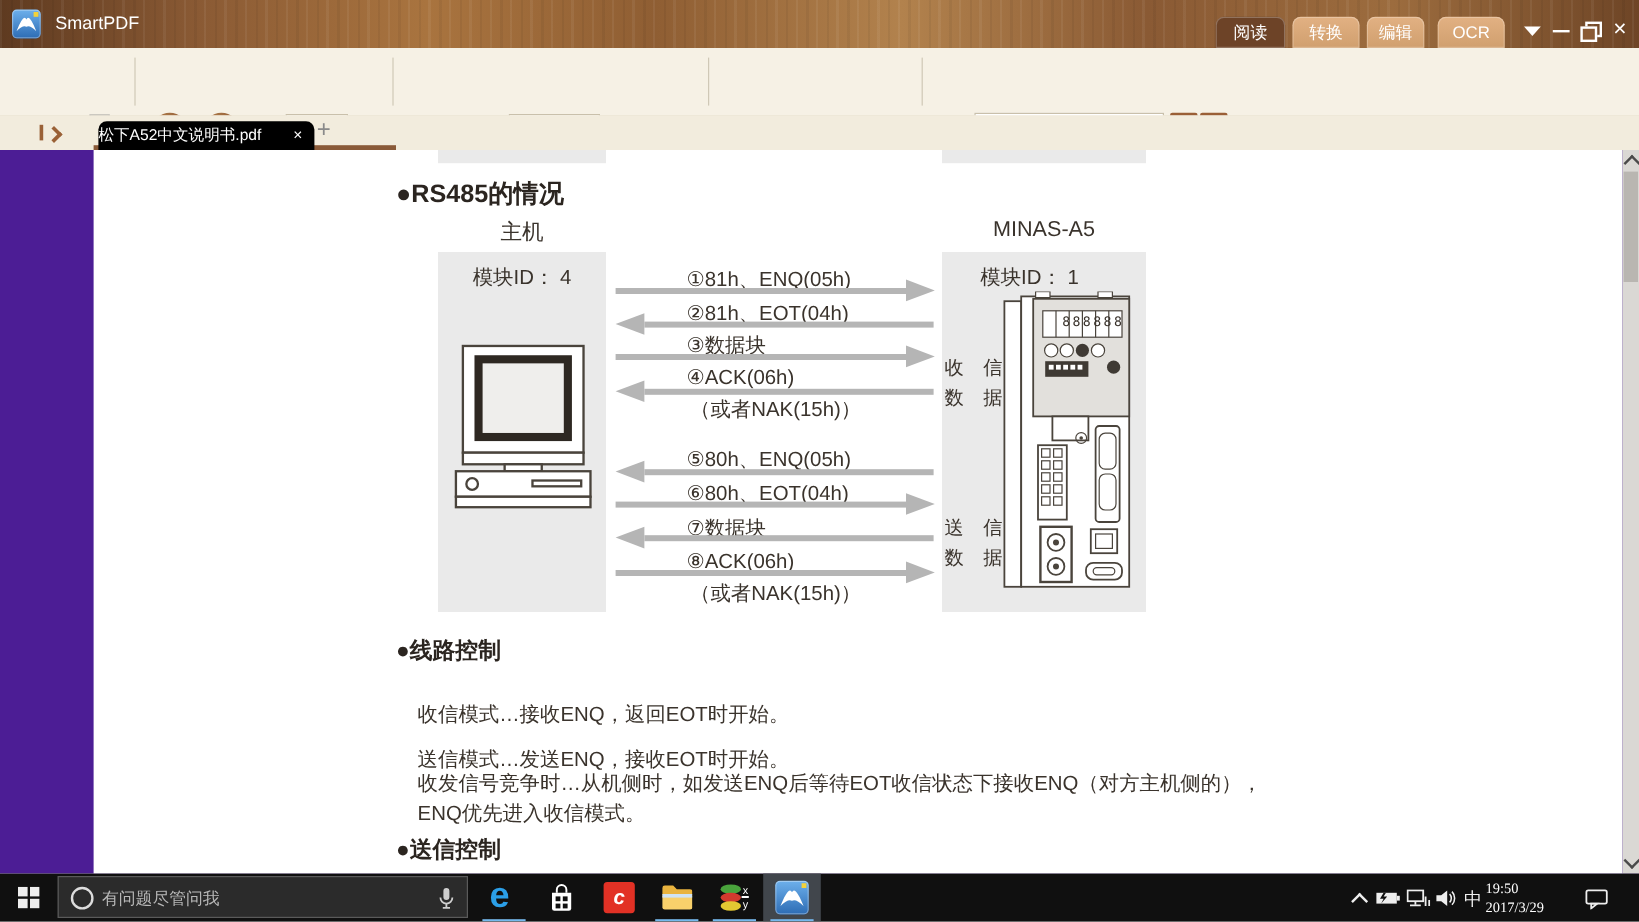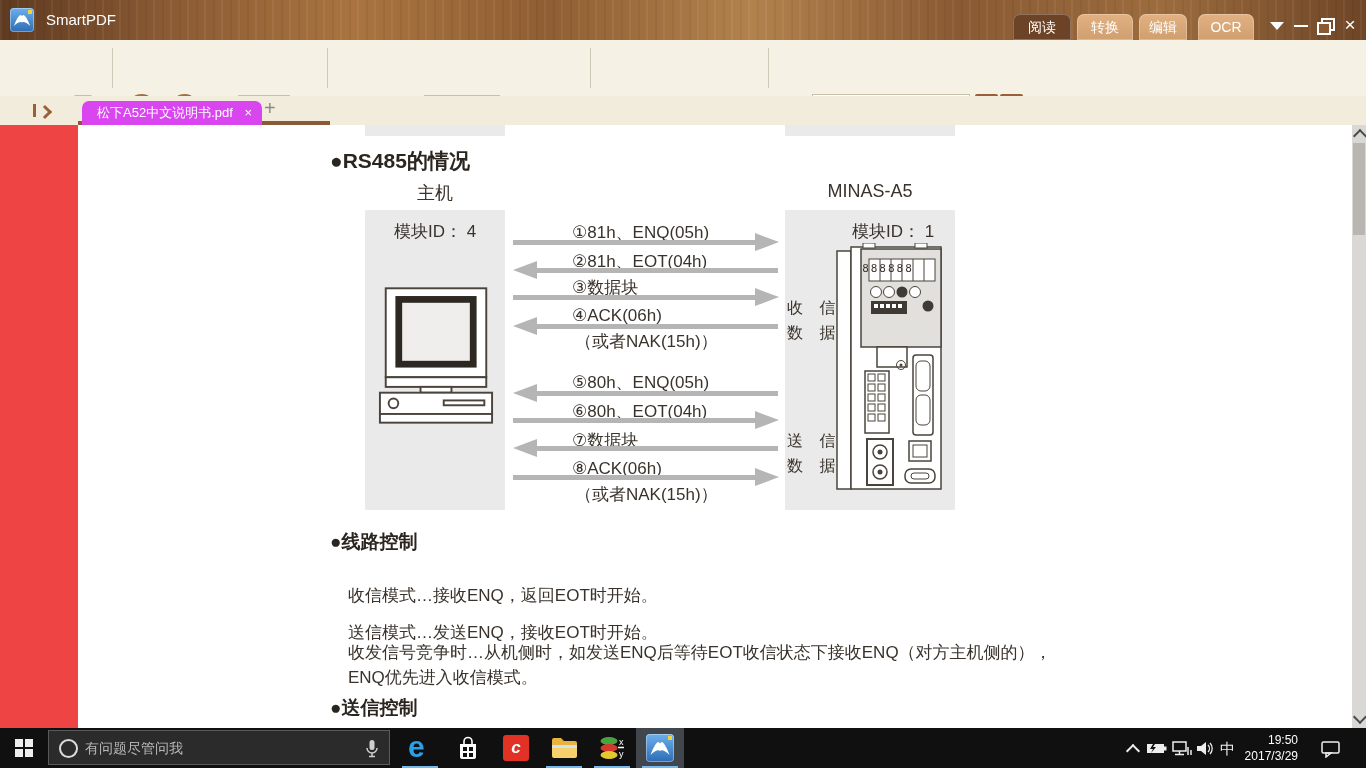--- a/index.html
+++ b/index.html
@@ -35,31 +35,31 @@
     font-size:13px;color:#3a332c;line-height:26px;padding-left:12px;box-sizing:border-box;}
   .zoombox .caret{position:absolute;right:8px;top:11px;width:0;height:0;border-left:4px solid transparent;
     border-right:4px solid transparent;border-top:5px solid #8b8579;}
   .findbtn{position:absolute;top:54px;width:23px;height:28px;background:#9a5f36;border-radius:2px;}
   .chev{position:absolute;left:7px;width:7px;height:7px;border-top:2px solid #fff;border-right:2px solid #fff;}
   .chev.up{top:12px;transform:rotate(-45deg);}
   .chev.down{top:8px;transform:rotate(135deg);}
 
   
   .tabbar{position:absolute;left:0;top:96px;width:1366px;height:29px;background:#f2ecdd;}
-  .doc-tab{position:absolute;left:82px;top:5px;width:180px;height:24px;background:#d946ef;border-radius:7px 7px 0 0;
-    color:#fff;font-size:13px;line-height:24px;text-align:center;}
+  .doc-tab{position:absolute;left:82px;top:5px;width:180px;height:24px;background:#000000;border-radius:7px 7px 0 0;
+    color:#fff;font-size:13px;line-height:24px;}
   .doc-tab .x{position:absolute;right:10px;top:0;font-size:13px;color:#fff;}
   .tab-underline{position:absolute;left:78px;top:25px;width:252px;height:4px;background:#8a5a38;}
   .plusbtn{position:absolute;left:264px;top:1px;font-size:20px;color:#8a8a8a;}
   .panel-toggle{position:absolute;left:33px;top:8px;width:20px;height:14px;}
   .panel-toggle .bar{position:absolute;left:0;top:0;width:3px;height:13px;background:#9a6137;}
   .panel-toggle .ch{position:absolute;left:7px;top:3px;width:7px;height:7px;border-top:3px solid #9a6137;border-right:3px solid #9a6137;transform:rotate(45deg);}
 
   
-  .viewport{position:absolute;left:0;top:125px;width:1366px;height:603px;background:#ef4444;}
+  .viewport{position:absolute;left:0;top:125px;width:1366px;height:603px;background:#4c1d95;}
   .page{position:absolute;left:78px;top:0;width:1274px;height:603px;background:#fff;color:#3a332c;}
   .scrollbar{position:absolute;right:0;top:0;width:14px;height:603px;background:#dad8d4;}
   .sb-arrow{position:absolute;left:3px;width:8px;height:8px;border-top:2px solid #4a4a4a;border-right:2px solid #4a4a4a;}
   .sb-thumb{position:absolute;left:1px;top:18px;width:12px;height:92px;background:#b9b6b1;}
   .gbox{position:absolute;background:#eaeaea;}
   .h1{position:absolute;font-size:21px;font-weight:bold;color:#2b2520;}
   .h2{position:absolute;font-size:19px;font-weight:bold;color:#2b2520;}
   .colhead{position:absolute;font-size:18px;text-align:center;}
   .modid{position:absolute;font-size:17px;text-align:center;}
   .seq-label{position:absolute;left:494px;font-size:17px;white-space:nowrap;}
@@ -74,21 +74,21 @@
   
   .taskbar{position:absolute;left:0;top:728px;width:1366px;height:40px;background:#101010;}
   .tb-cell{position:absolute;top:0;width:48px;height:40px;}
   .tb-underline2{position:absolute;left:6px;bottom:0;width:36px;height:2px;background:#76b9ed;}
   .searchbox{position:absolute;left:48px;top:2px;width:342px;height:35px;background:#2b2b2b;border:1px solid #5a5a5a;box-sizing:border-box;}
   .searchbox input{position:absolute;left:34px;top:4px;width:250px;height:24px;background:transparent;border:none;outline:none;
     color:#cfcfcf;font-size:14px;font-family:inherit;}
   .searchbox input::placeholder{color:#b8b8b8;opacity:1;}
   .cortana-ring{position:absolute;left:10px;top:8px;width:15px;height:15px;border:2px solid #dcdcdc;border-radius:50%;}
   .tray-txt{position:absolute;color:#eee;}
-  .clock{position:absolute;left:1238px;top:4px;width:60px;color:#fff;font-size:12px;text-align:right;line-height:16px;}
+  .clock{position:absolute;left:1238px;top:4px;width:60px;color:#fff;font-size:12px;text-align:left;line-height:16px;font-family:Liberation Serif, serif;}
 </style>
 </head>
 <body>
 
 <div id="app">
 
   <div class="titlebar">
     <div class="pdf-icon" style="left:10px;top:8px;width:24px;height:24px;">
       <svg width="24" height="24" viewBox="0 0 32 32">
           <path d="M5 24 Q13 4 16 11 Q19 4 27 24 Q20 17 16 19 Q12 17 5 24 Z" fill="#fff"></path>
@@ -259,21 +259,21 @@
           <rect x="8" y="94" width="104" height="10" fill="#fff" stroke="#4a443c" stroke-width="2"></rect>
           <rect x="44" y="104" width="32" height="6" fill="#fff" stroke="#4a443c" stroke-width="2"></rect>
           <rect x="2" y="110" width="116" height="22" fill="#fff" stroke="#4a443c" stroke-width="2"></rect>
           <circle cx="16" cy="121" r="5" fill="none" stroke="#4a443c" stroke-width="2"></circle>
           <rect x="68" y="118" width="42" height="5" fill="none" stroke="#4a443c" stroke-width="2"></rect>
           <rect x="2" y="132" width="116" height="9" fill="#fff" stroke="#4a443c" stroke-width="2"></rect>
         </svg>
       </div>
 
       <div class="gbox" style="left:707px;top:85px;width:170px;height:300px;"></div>
-      <div class="modid" style="left:703px;top:95px;width:176px;padding-left:24px;">模块ID： 1</div>
+      <div class="modid" style="left:668px;top:95px;width:176px;padding-left:24px;">模块ID： 1</div>
 
       <div class="vlabel" style="left:709px;top:170px;"><span>收 信</span><br><span>数 据</span></div>
       <div class="vlabel" style="left:709px;top:303px;"><span>送 信</span><br><span>数 据</span></div>
 
       <div class="abs" style="left:755px;top:118px;">
         <svg width="112" height="250" viewBox="0 0 112 250">
           <rect x="4" y="8" width="14" height="238" fill="#fff" stroke="#4a443c" stroke-width="1.5"></rect>
           <rect x="18" y="4" width="90" height="242" fill="#fff" stroke="#4a443c" stroke-width="1.5"></rect>
           <rect x="30" y="0" width="12" height="5" fill="#fff" stroke="#4a443c"></rect>
           <rect x="82" y="0" width="12" height="5" fill="#fff" stroke="#4a443c"></rect>
@@ -315,21 +315,21 @@
           <rect x="34" y="196" width="26" height="46" fill="#fff" stroke="#4a443c" stroke-width="2"></rect>
           <circle cx="47" cy="209" r="7" fill="none" stroke="#4a443c" stroke-width="1.5"></circle>
             <circle cx="47" cy="209" r="2.5" fill="#4a443c"></circle>
           <circle cx="47" cy="229" r="7" fill="none" stroke="#4a443c" stroke-width="1.5"></circle>
             <circle cx="47" cy="229" r="2.5" fill="#4a443c"></circle>
           <rect x="76" y="198" width="22" height="20" fill="none" stroke="#4a443c" stroke-width="1.5"></rect>
           <rect x="80" y="202" width="14" height="12" fill="none" stroke="#4a443c"></rect>
           <rect x="72" y="226" width="30" height="14" rx="6" fill="none" stroke="#4a443c" stroke-width="1.5"></rect>
           <rect x="78" y="230" width="18" height="6" rx="3" fill="none" stroke="#4a443c"></rect>
         </svg>
-        <div class="digits" style="left:21px;top:19px;width:68px;">888888</div>
+        <div class="digits" style="left:44px;top:19px;width:68px;">888888</div>
       </div>
 
       <div class="seq-label" style="top:96px;">①81h、ENQ(05h)</div>
       <div class="arrow-line" style="left:435px;top:115px;width:242px;"></div>
       <div class="head-r" style="left:677px;top:108px;"></div>
 
       <div class="seq-label" style="top:125px;">②81h、EOT(04h)</div>
       <div class="head-l" style="left:435px;top:136px;"></div>
       <div class="arrow-line" style="left:459px;top:143px;width:241px;"></div>
 

